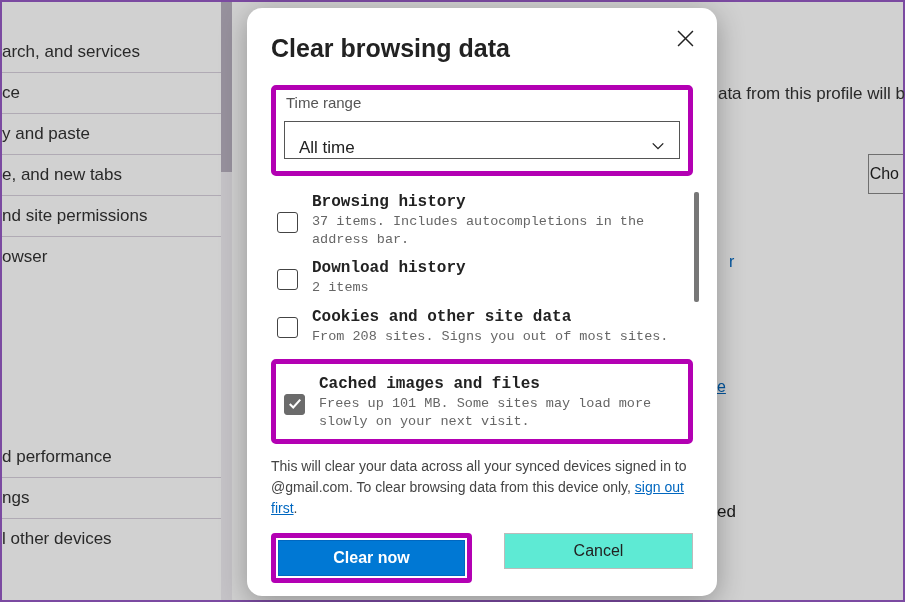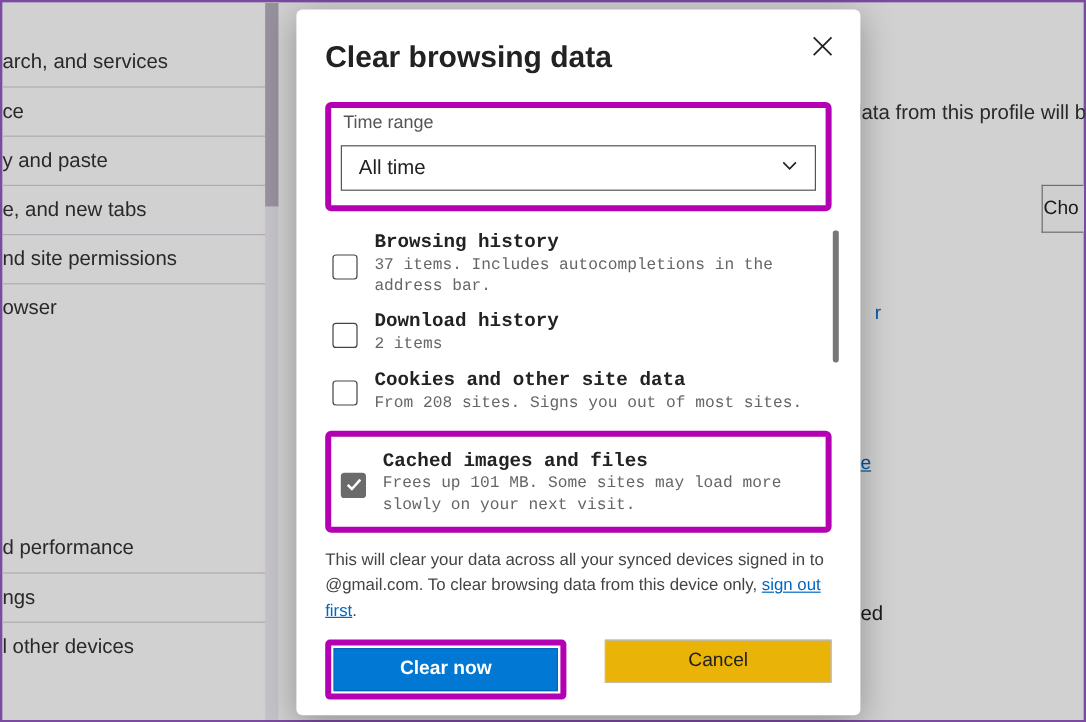--- a/index.html
+++ b/index.html
@@ -71,21 +71,21 @@
       font-size: 16px;
       overflow: hidden;
     }
 
     
     .dialog {
       position: absolute;
       left: 245px; top: 6px;
       width: 470px; height: 588px;
       background: #fff;
-      border-radius: 5px;
+      border-radius: 15px;
       box-shadow: 0 6px 28px rgba(0,0,0,0.3);
       z-index: 10;
     }
     .dlg-inner { position: relative; width: 100%; height: 100%; padding: 18px 24px 18px 24px; }
 
     .dlg-title { font-size: 25px; font-weight: 600; color: #222; margin-top: 8px; }
 
     .close-x {
       position: absolute; right: 20px; top: 18px;
       width: 24px; height: 24px;
@@ -99,21 +99,21 @@
       border: 5px solid #b300b3;
       border-radius: 5px;
       margin-top: 22px;
       padding: 4px 8px 12px 8px;
     }
     .time-label { font-size: 15px; color: #555; margin-bottom: 10px; padding-left: 2px; }
     .select {
       border: 1px solid #555;
       height: 38px;
       width: 100%;
-      display: flex; align-items: center; justify-content: space-between;
+      display: flex; align-items: flex-end; justify-content: space-between;
       padding: 0 14px;
       font-size: 17px;
     }
     .select svg { width: 14px; height: 14px; stroke: #222; stroke-width: 1.6; fill: none; }
 
     .items {
       margin-top: 12px;
       position: relative;
     }
     .mini-scroll {
@@ -171,21 +171,21 @@
       font-size: 16px;
       cursor: pointer;
       border: 1px solid #bbb;
     }
     .btn.primary {
       background: #0078d4;
       color: #fff;
       font-weight: 600;
       border: 1px solid #0067c0;
     }
-    .btn.secondary { background: #eab308; color: #222; }
+    .btn.secondary { background: #5eead4; color: #222; }
     .hl-btn {
       flex: 1 1 0;
       border: 5px solid #b300b3;
       border-radius: 4px;
       padding: 2px;
     }
     .hl-btn .btn { width: 100%; }
 
   </style>
 </head>

